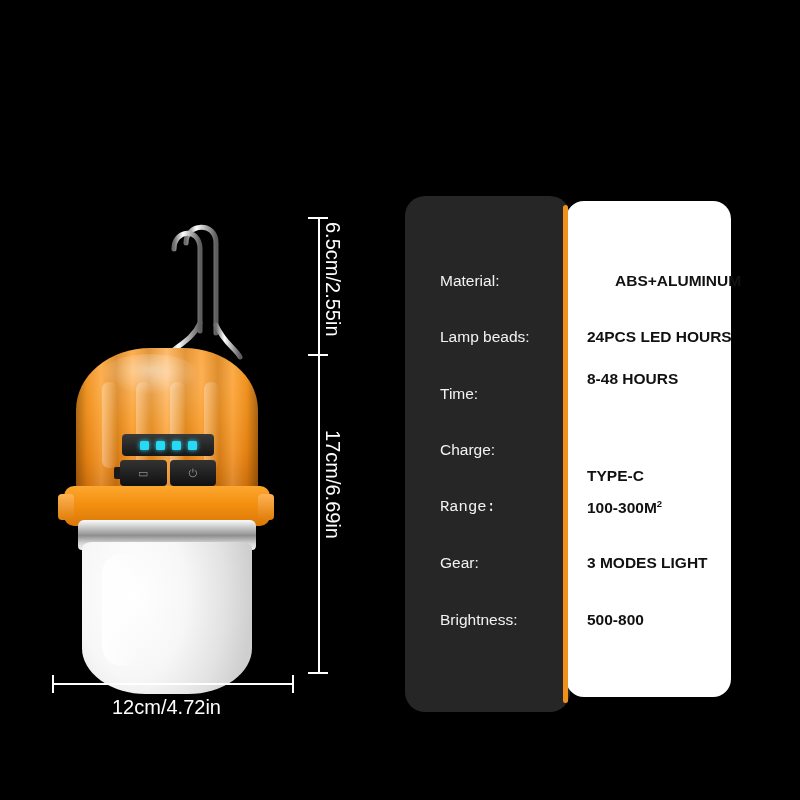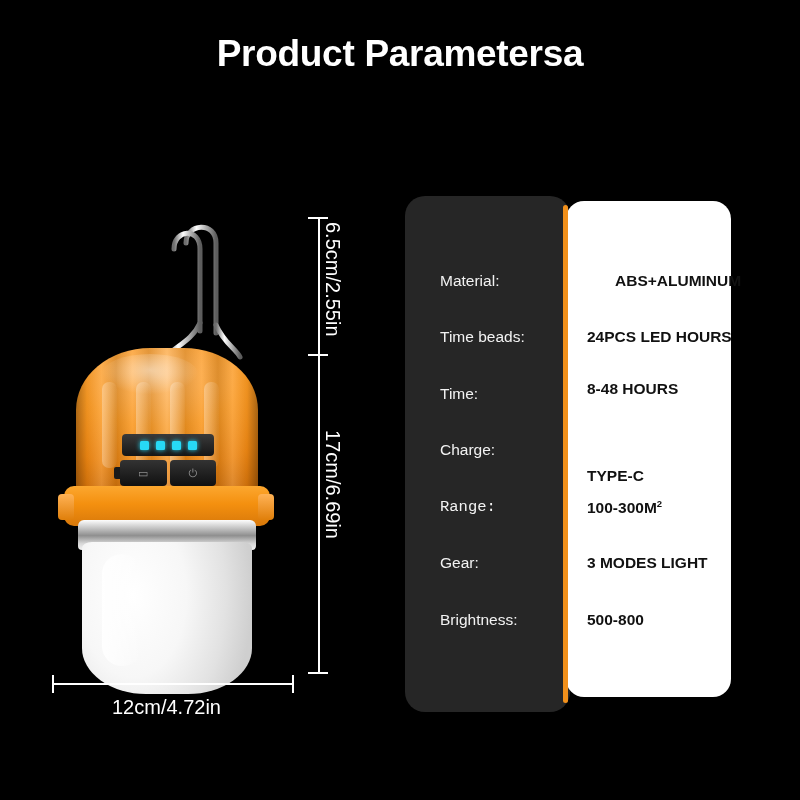--- a/index.html
+++ b/index.html
@@ -129,21 +129,20 @@
     position:absolute; left:587px; color:#111111;
     font-size:15.5px; font-weight:bold; white-space:nowrap;
   }
   .spec-value sup { font-size:9.5px; vertical-align:super; }
 </style>
 </head>
 <body>
 
 <div id="stage">
 
-  <div id="page-title">Product Parametersa</div>
 
   <div id="product-figure">
 
     <div class="hook-wrap">
       <svg width="110" height="160" viewBox="0 0 110 160">
         <defs>
           <linearGradient id="chrome" x1="0" y1="0" x2="1" y2="0">
             <stop offset="0%" stop-color="#6e6e6e"></stop>
             <stop offset="35%" stop-color="#ffffff"></stop>
             <stop offset="62%" stop-color="#b9b9b9"></stop>
@@ -199,25 +198,25 @@
   <div class="tick-v" style="left:292px; top:675px;"></div>
   <div class="dim-label-h" style="left:112px; top:696px;">12cm/4.72in</div>
 
   <div id="spec-dark"></div>
   <div id="spec-white"></div>
   <div id="spec-divider"></div>
 
   <div class="spec-label" style="top:272px;">Material:</div>
   <div class="spec-value" style="top:272px;margin-left:28px;">ABS+ALUMINUM</div>
 
-  <div class="spec-label" style="top:328px;">Time beads:</div>
+  <div class="spec-label" style="top:328px;">Lamp beads:</div>
   <div class="spec-value" style="top:328px;">24PCS LED HOURS</div>
 
   <div class="spec-label" style="top:385px;">Time:</div>
-  <div class="spec-value" style="top:380px;">8-48 HOURS</div>
+  <div class="spec-value" style="top:370px;">8-48 HOURS</div>
 
   <div class="spec-label" style="top:441px;">Charge:</div>
   <div class="spec-value" style="top:467px;">TYPE-C</div>
 
   <div class="spec-label" style="top:498px;font-family:Liberation Mono, monospace;">Range:</div>
   <div class="spec-value" style="top:498px;"><span>100-300M</span><sup>2</sup></div>
 
   <div class="spec-label" style="top:554px;">Gear:</div>
   <div class="spec-value" style="top:554px;">3 MODES LIGHT</div>
 

